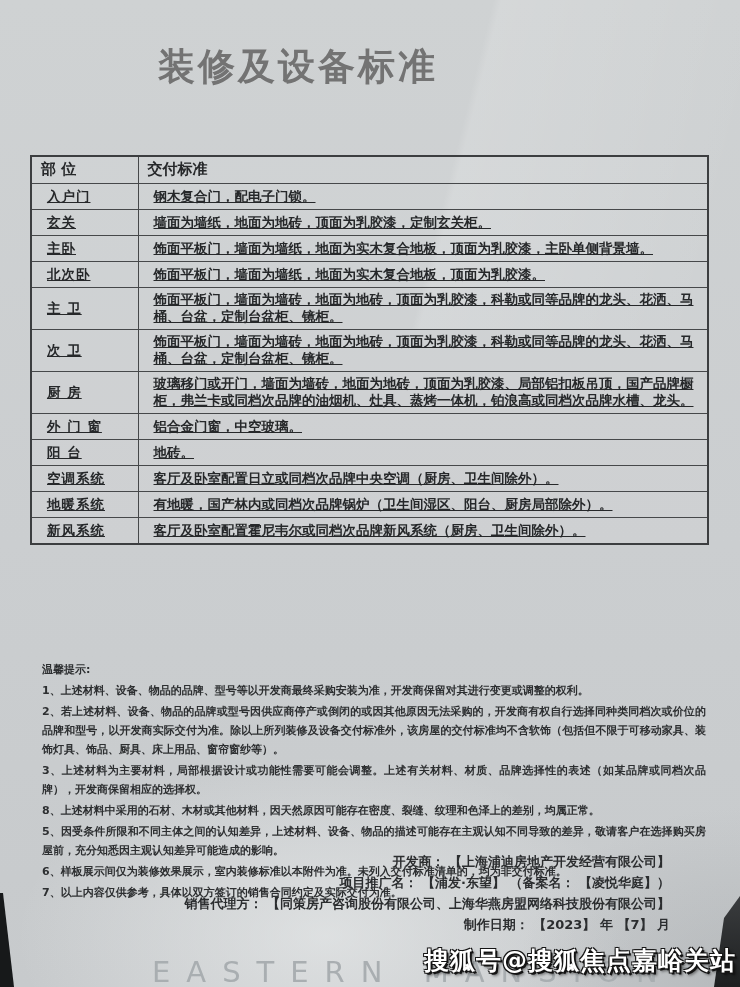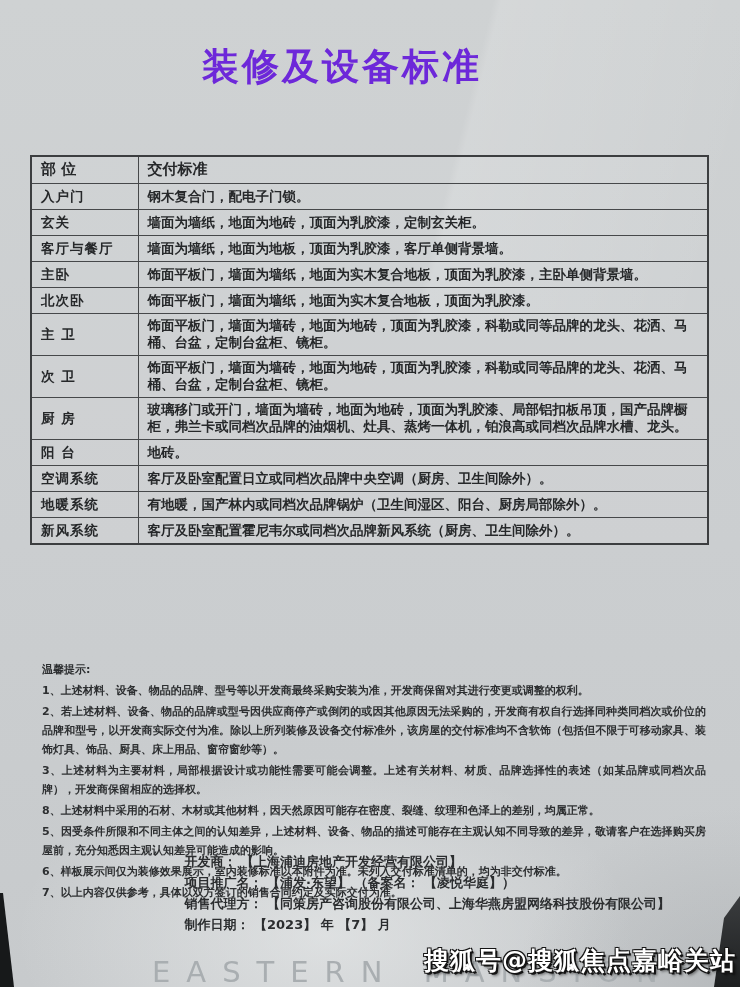--- a/index.html
+++ b/index.html
@@ -28,56 +28,57 @@
     clip-path:polygon(0 0,3px 0,14px 94px,0 94px);
   }
   .edge-right{
     position:absolute;right:0;top:896px;width:30px;height:91px;
     background:linear-gradient(180deg,#3a3c3e,#1d1f20);
     clip-path:polygon(30px 0,30px 91px,4px 91px,14px 22px);
   }
   
   .page-title{
     position:absolute;left:0;top:42px;width:596px;text-align:center;
-    font-size:37px;font-weight:bold;color:#6d28d9;letter-spacing:3px;padding-left:44px;
+    font-size:37px;font-weight:bold;color:#737373;letter-spacing:3px;
   }
   
   table.standards{
     position:absolute;left:30px;top:155px;width:679px;
     border-collapse:collapse;table-layout:fixed;
     background:rgba(255,255,255,0.06);
   }
   table.standards col.c1{width:107px;}
   table.standards th,table.standards td{
     border:1px solid #46484a;
     color:#26282a;
     vertical-align:middle;
   }
   table.standards{border:2px solid #3c3e40;}
   table.standards th{
     font-size:15px;font-weight:bold;text-align:left;
     padding:3px 9px 4px 9px;height:19px;
   }
   table.standards td{
     font-size:13.5px;font-weight:bold;line-height:17px;
-    padding:3px 9px 4px 9px;
+    padding:3px 9px 4px 15px;
+    text-decoration:underline;
   }
   table.standards td.part{letter-spacing:1px;height:18px;}
   
   .notes{
     position:absolute;left:42px;top:660px;width:664px;color:#2d2f31;
   }
   .notes-heading{font-size:13px;font-weight:bold;margin:0 0 4px 0;}
   .notes p{
     margin:0 0 2px 0;font-size:11px;font-weight:bold;line-height:1.73;
     text-align:justify;
   }
   
   .footer{
-    position:absolute;right:70px;top:851px;text-align:left;color:#2b2d2f;
+    position:absolute;right:70px;top:851px;text-align:right;color:#2b2d2f;
   }
   .footer p{margin:0;font-size:13px;font-weight:bold;line-height:1.62;}
   
   .brand-text{
     position:absolute;left:152px;top:955px;white-space:nowrap;
     font-size:29px;letter-spacing:16px;color:#a9aeb1;font-weight:500;
   }
   .brand-line{
     position:absolute;left:600px;top:967px;width:140px;height:2px;
     background:rgba(125,130,133,0.45);
@@ -117,24 +118,20 @@
         <tr>
           <td class="part">入户门</td>
           <td class="std">钢木复合门，配电子门锁。</td>
         </tr>
 
         <tr>
           <td class="part">玄关</td>
           <td class="std">墙面为墙纸，地面为地砖，顶面为乳胶漆，定制玄关柜。</td>
         </tr>
 
-        <tr>
-          <td class="part">客厅与餐厅</td>
-          <td class="std">墙面为墙纸，地面为地板，顶面为乳胶漆，客厅单侧背景墙。</td>
-        </tr>
 
         <tr>
           <td class="part">主卧</td>
           <td class="std">饰面平板门，墙面为墙纸，地面为实木复合地板，顶面为乳胶漆，主卧单侧背景墙。</td>
         </tr>
 
 
         <tr>
           <td class="part">北次卧</td>
           <td class="std">饰面平板门，墙面为墙纸，地面为实木复合地板，顶面为乳胶漆。</td>
@@ -148,20 +145,24 @@
         <tr>
           <td class="part">次 卫</td>
           <td class="std">饰面平板门，墙面为墙砖，地面为地砖，顶面为乳胶漆，科勒或同等品牌的龙头、花洒、马桶、台盆，定制台盆柜、镜柜。</td>
         </tr>
 
         <tr>
           <td class="part">厨 房</td>
           <td class="std">玻璃移门或开门，墙面为墙砖，地面为地砖，顶面为乳胶漆、局部铝扣板吊顶，国产品牌橱柜，弗兰卡或同档次品牌的油烟机、灶具、蒸烤一体机，铂浪高或同档次品牌水槽、龙头。</td>
         </tr>
 
+        <tr>
+          <td class="part">外 门 窗</td>
+          <td class="std">铝合金门窗，中空玻璃。</td>
+        </tr>
 
         <tr>
           <td class="part">阳 台</td>
           <td class="std">地砖。</td>
         </tr>
 
         <tr>
           <td class="part">空调系统</td>
           <td class="std">客厅及卧室配置日立或同档次品牌中央空调（厨房、卫生间除外）。</td>
         </tr>

